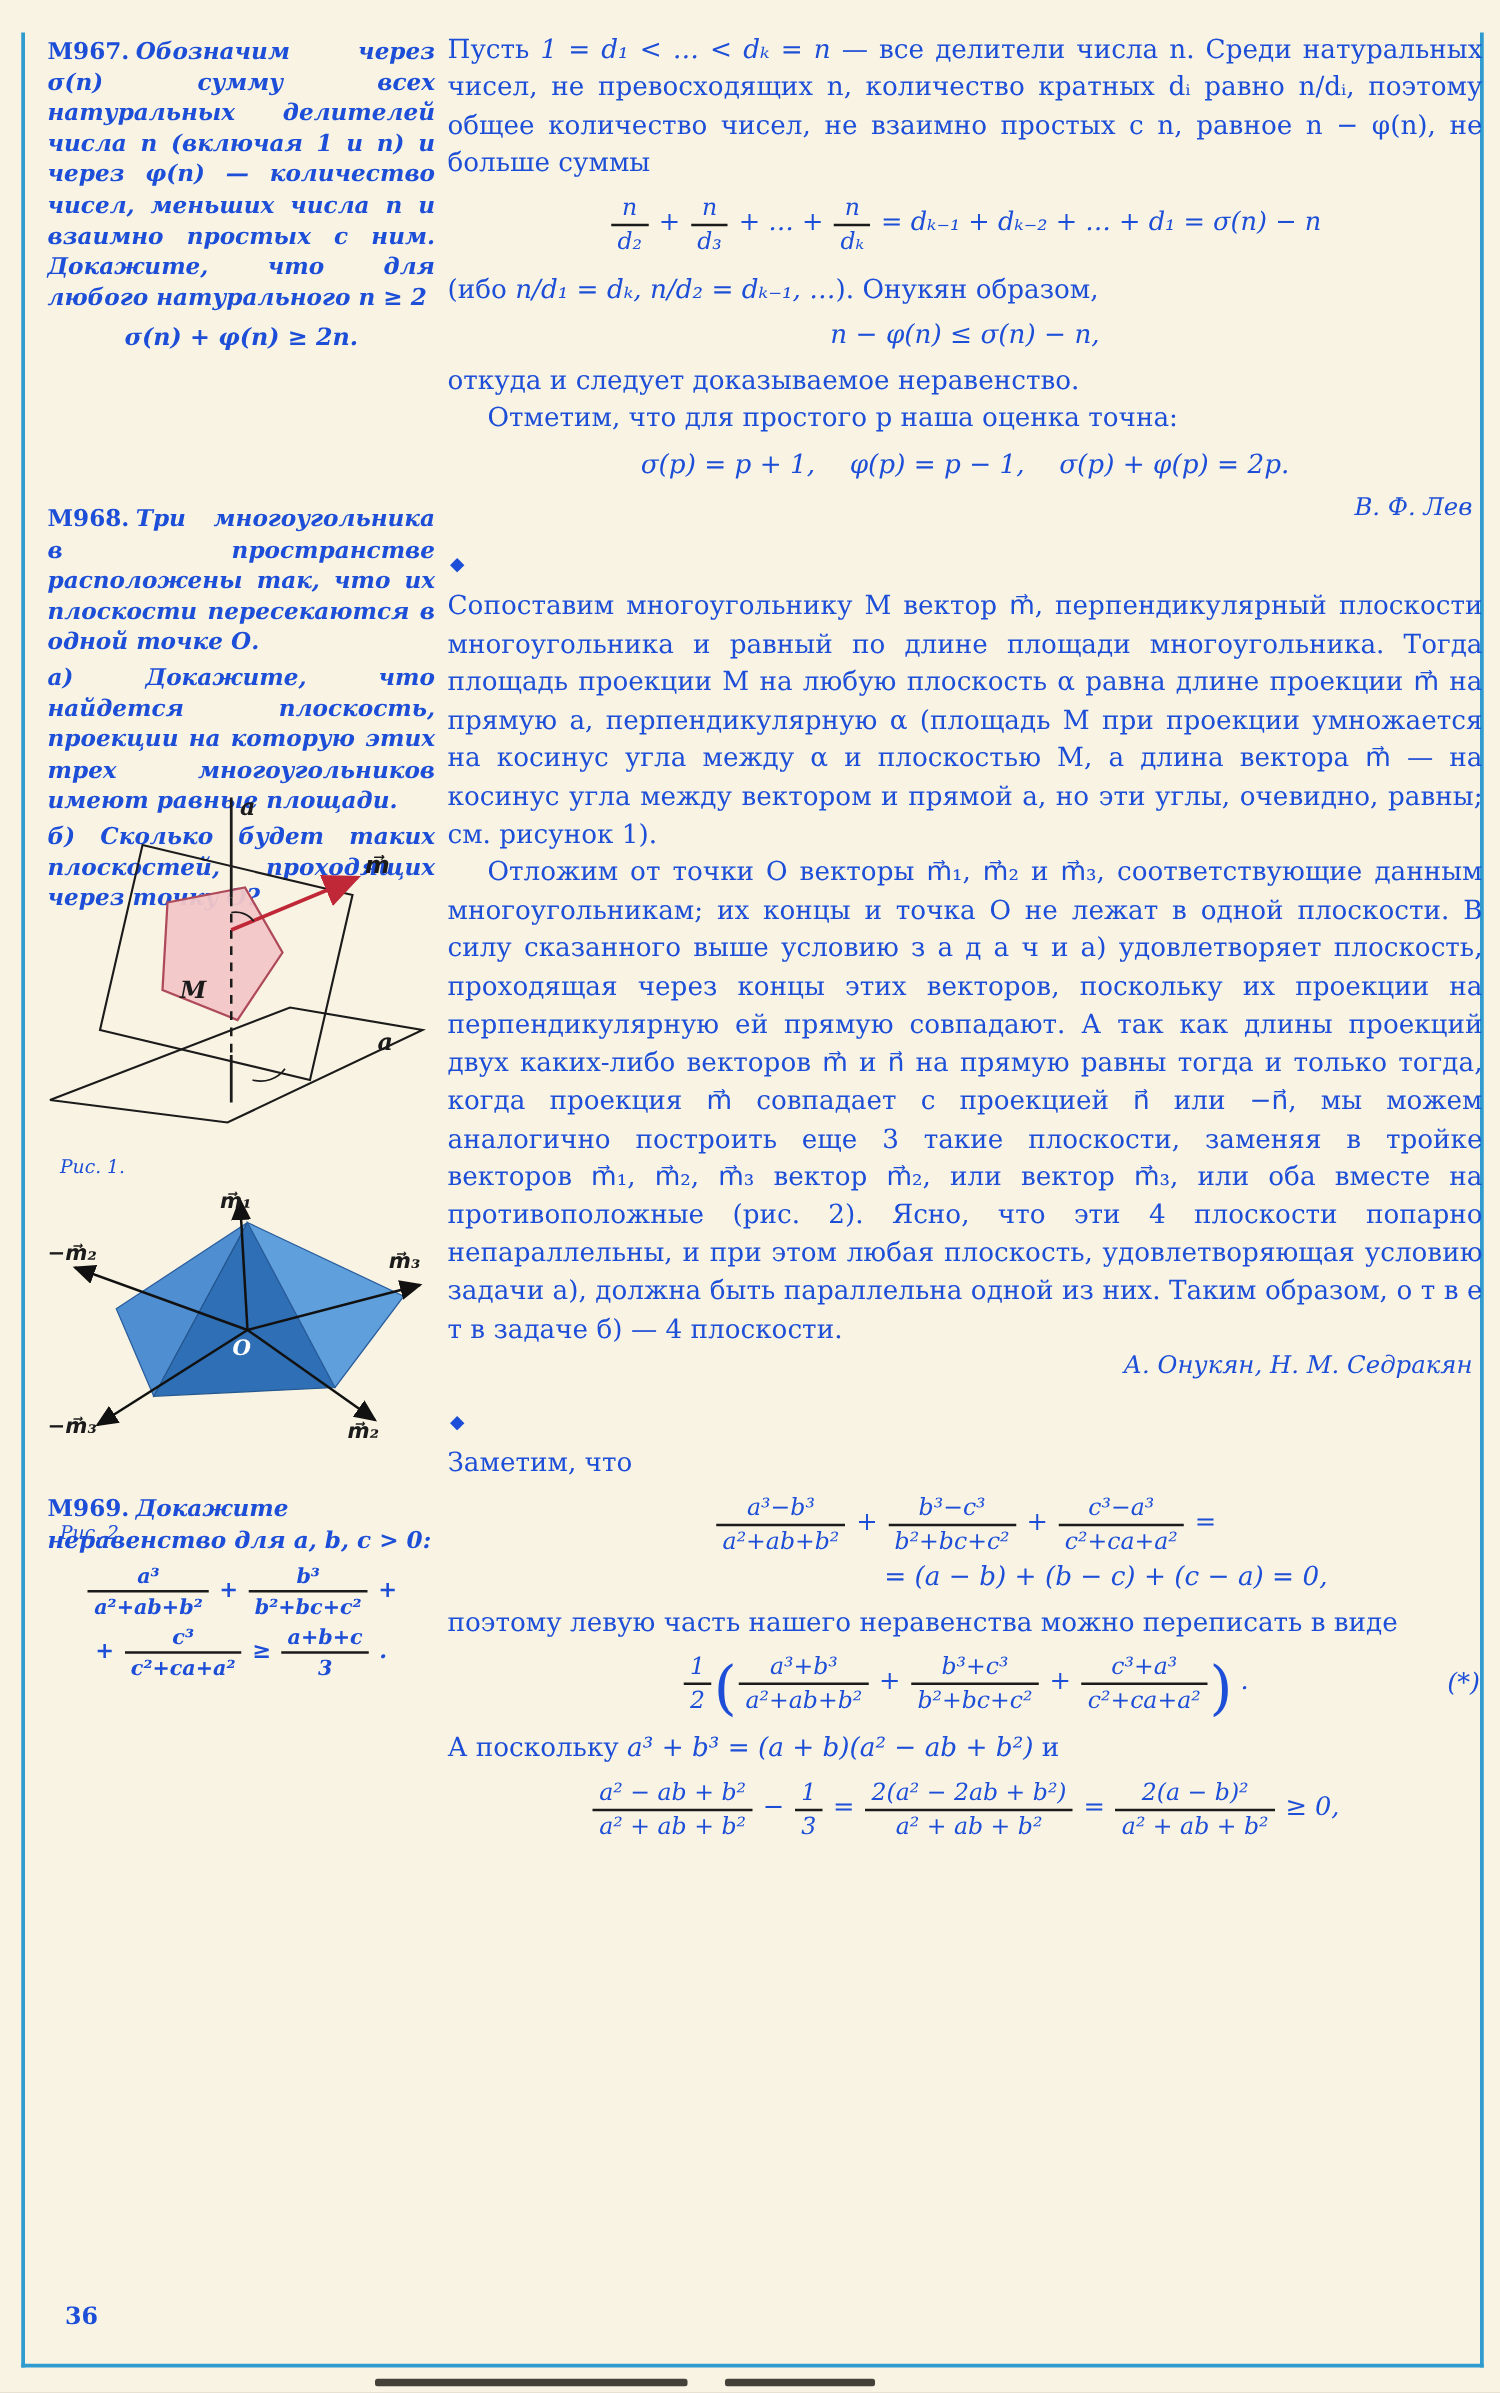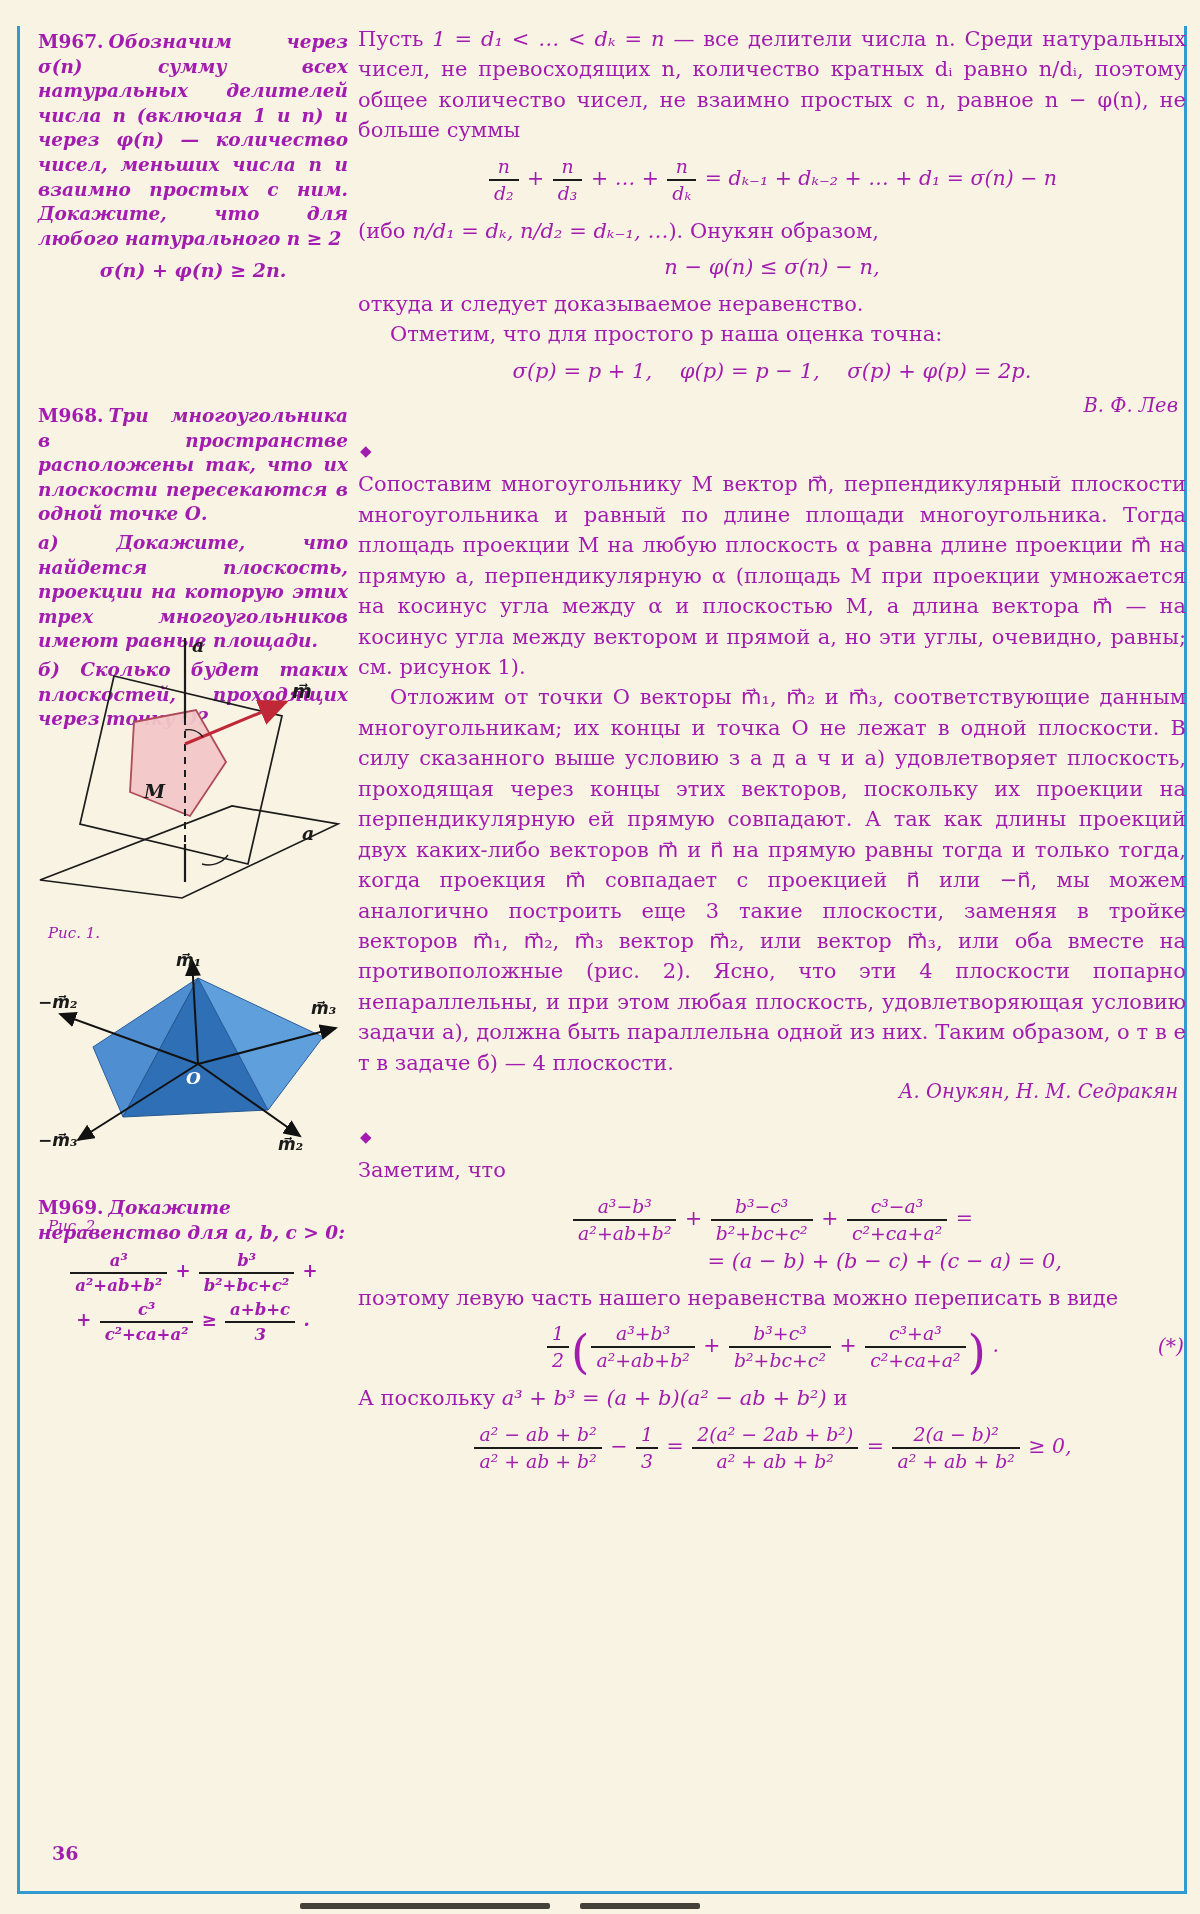--- a/index.html
+++ b/index.html
@@ -1,19 +1,19 @@
 <!DOCTYPE html>
 <html><head>
 <meta charset="utf-8">
 <style>
   * { box-sizing: border-box; }
   html,body { margin:0; padding:0; background:#d9d4c2; }
   .page {
     position:relative; width:1200px; height:1914px; margin:0 auto;
-    background:#f8f3e2; color:#a21caf; overflow:hidden;
+    background:#f8f3e2; color:#1d4ed8; overflow:hidden;
     font-family:"DejaVu Serif","DejaVu Sans","Liberation Serif",serif;
   }
   .vrule { position:absolute; top:26px; bottom:20px; width:3px; background:#2f9bcf; }
   .vrule.left { left:17px; }
   .vrule.right { right:13px; }
   .hrule { position:absolute; left:17px; right:13px; bottom:20px; height:3px; background:#2f9bcf; }
   .artifact { position:absolute; background:#23211c; height:6px; border-radius:2px; opacity:.85; }
 
   
   .lblock { position:absolute; left:38px; width:310px; }

